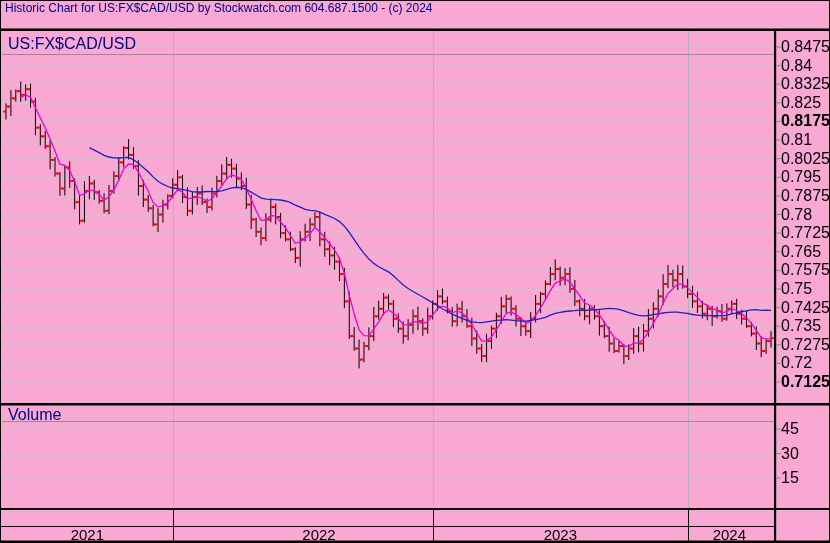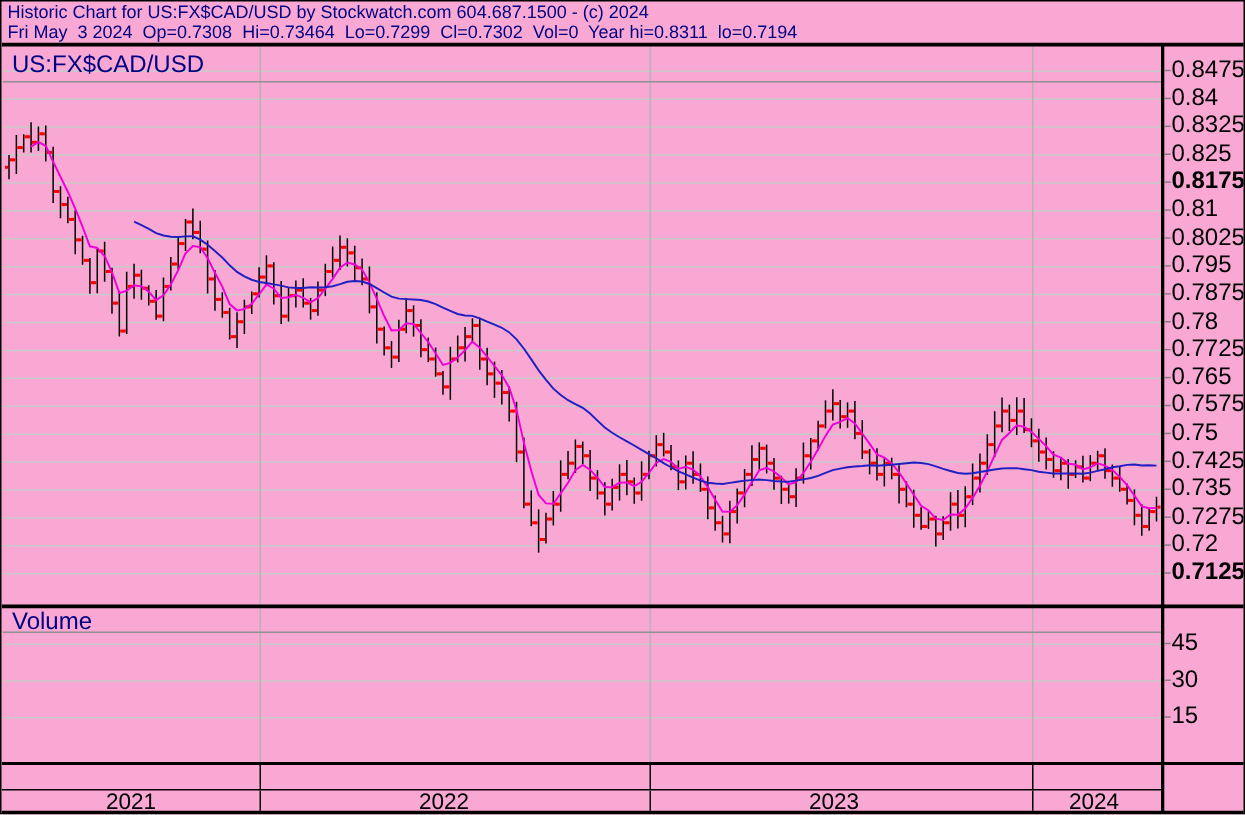--- a/index.html
+++ b/index.html
@@ -18,21 +18,20 @@
   #vol-title{left:7px; top:405px;}
   .axlab{position:absolute; left:780px; font-size:16px; color:#000000; line-height:13px; white-space:pre;}
   .yearlab{position:absolute; top:527px; width:70px; text-align:center; font-size:15px; color:#000000; line-height:13px;}
   svg{position:absolute; left:0; top:0;}
 </style>
 </head>
 <body>
 
 <div id="win">
   <div id="hdr1" class="hdr">Historic Chart for US:FX$CAD/USD by Stockwatch.com 604.687.1500 - (c) 2024</div>
-  <div id="hdr2" class="hdr">Fri May  3 2024  Op=0.7308  Hi=0.73464  Lo=0.7299  Cl=0.7302  Vol=0  Year hi=0.8311  lo=0.7194</div>
 
   <svg id="cv" width="830" height="543" viewBox="0 0 830 543">
       <g>
         <line x1="1" y1="46.5" x2="773" y2="46.5" stroke="#c9c9c9" stroke-width="1"></line>
         <line x1="1" y1="65.11111111111126" x2="773" y2="65.11111111111126" stroke="#c9c9c9" stroke-width="1"></line>
         <line x1="1" y1="83.72222222222226" x2="773" y2="83.72222222222226" stroke="#c9c9c9" stroke-width="1"></line>
         <line x1="1" y1="102.33333333333351" x2="773" y2="102.33333333333351" stroke="#c9c9c9" stroke-width="1"></line>
         <line x1="1" y1="120.94444444444451" x2="773" y2="120.94444444444451" stroke="#c9c9c9" stroke-width="1"></line>
         <line x1="1" y1="139.5555555555555" x2="773" y2="139.5555555555555" stroke="#c9c9c9" stroke-width="1"></line>
         <line x1="1" y1="158.16666666666674" x2="773" y2="158.16666666666674" stroke="#c9c9c9" stroke-width="1"></line>
@@ -601,17 +600,17 @@
       <div class="axlab" style="top: 280.944px;">0.75</div>
       <div class="axlab" style="top: 299.556px;">0.7425</div>
       <div class="axlab" style="top: 318.167px;">0.735</div>
       <div class="axlab" style="top: 336.778px;">0.7275</div>
       <div class="axlab" style="top: 355.389px;">0.72</div>
       <div class="axlab" style="top: 374px; font-weight: bold;">0.7125</div>
       <div class="axlab" style="top: 421px;">45</div>
       <div class="axlab" style="top: 445.5px;">30</div>
       <div class="axlab" style="top: 470px;">15</div>
       <div class="yearlab" style="left: 51.3654px;">2021</div>
-      <div class="yearlab" style="left: 260px;">2022</div>
-      <div class="yearlab" style="left: 520px;">2023</div>
+      <div class="yearlab" style="left: 283px;">2022</div>
+      <div class="yearlab" style="left: 506px; text-align: right;">2023</div>
       <div class="yearlab" style="left: 693.317px;">2024</div>
     </div>
 </div>
 
 </body></html>

